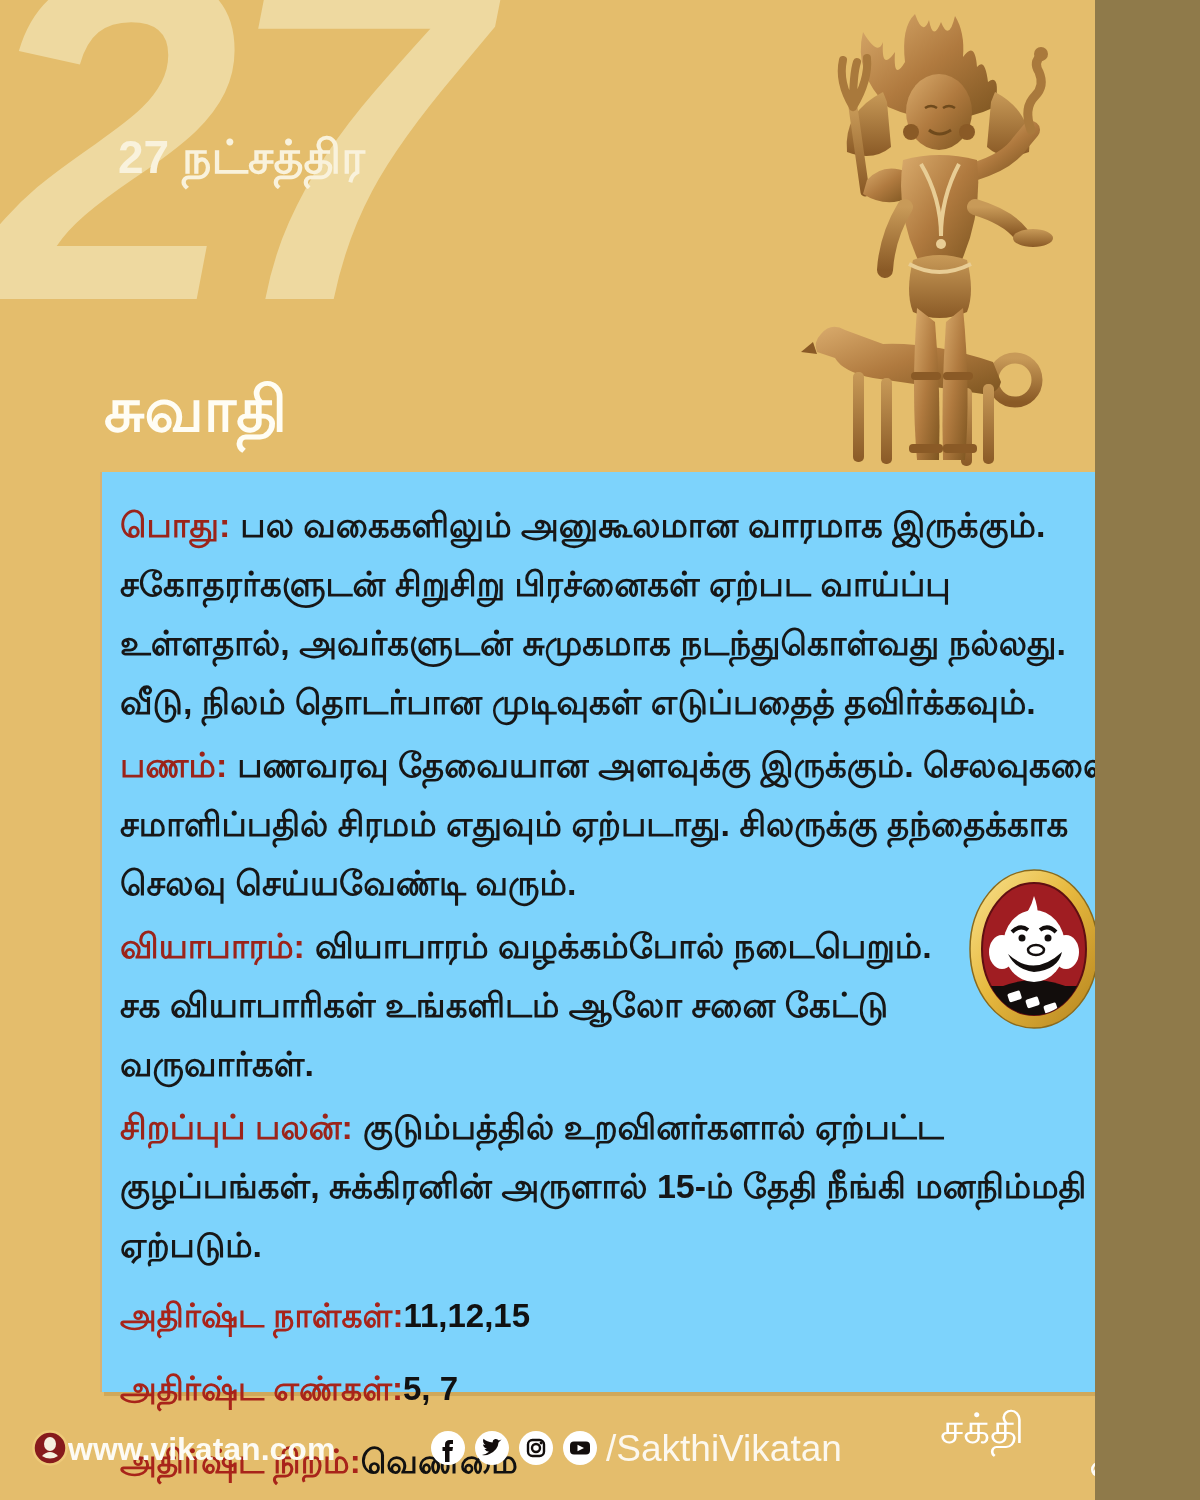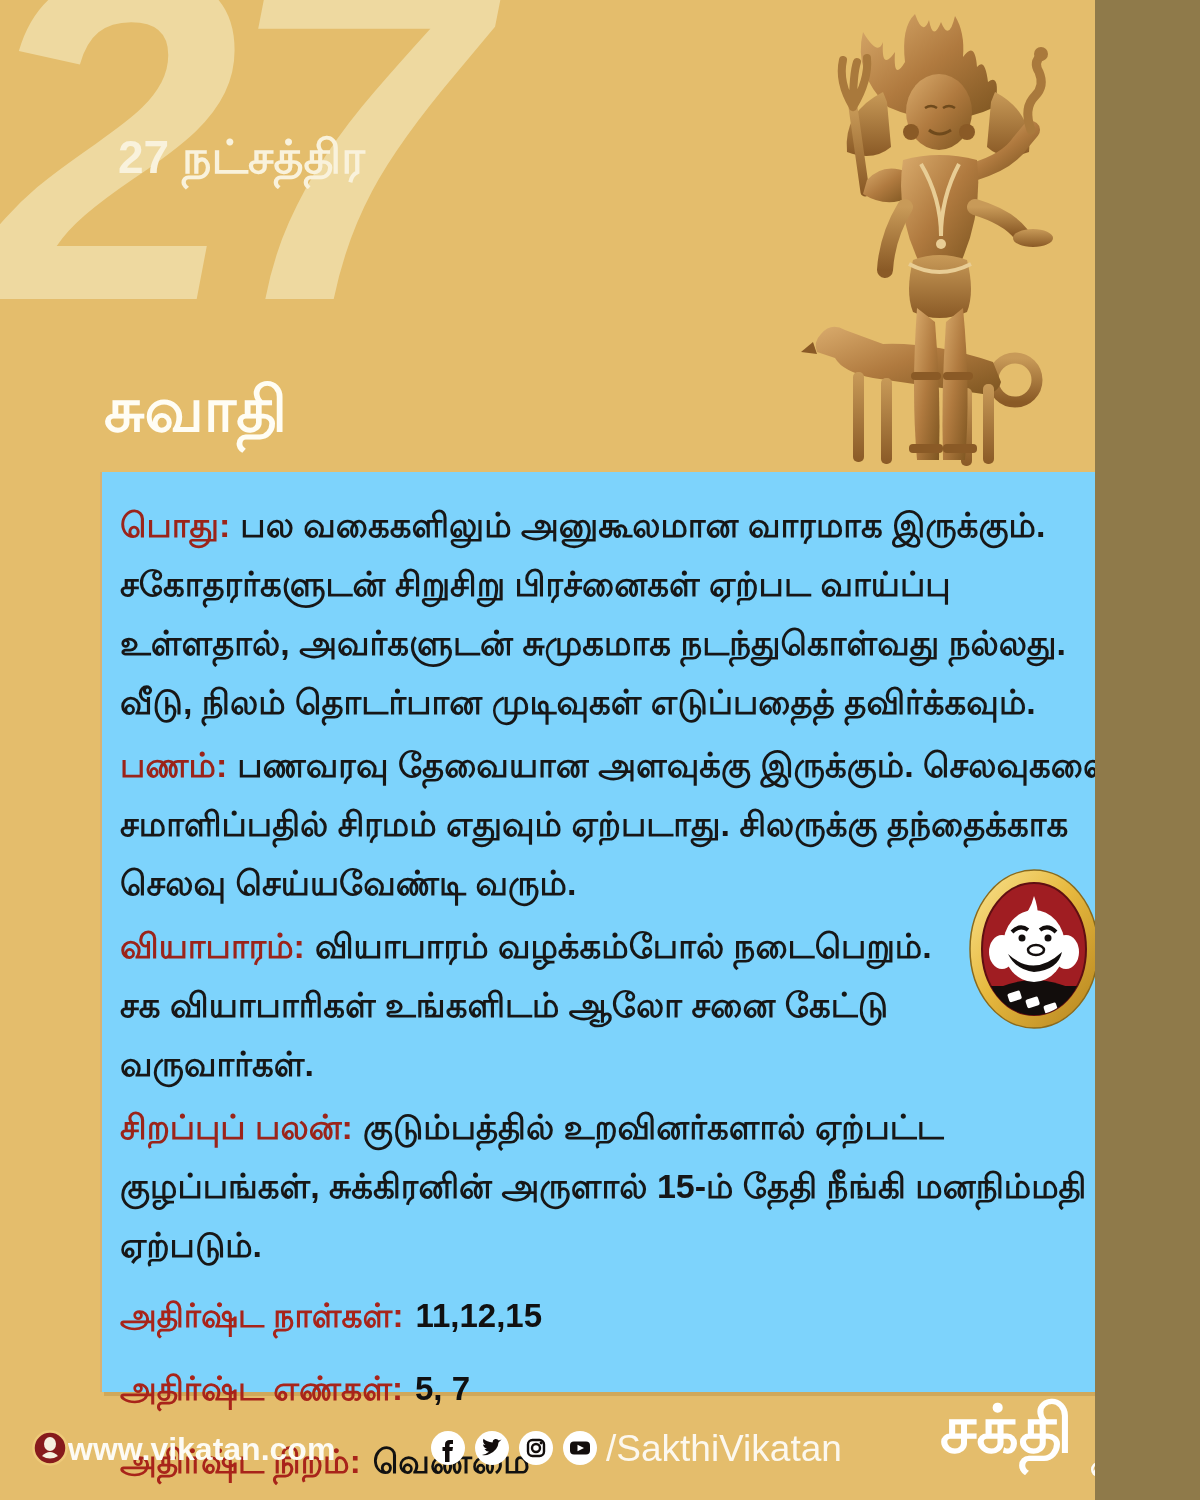--- a/index.html
+++ b/index.html
@@ -43,37 +43,37 @@
   .card{
     position:absolute;left:100px;top:472px;width:1040px;height:920px;
     background:#7dd3fc;box-sizing:border-box;
     border-left:2px solid #d8b273;
     box-shadow:4px 4px 0 rgba(146,107,35,.25);
     padding:24px 26px 0 18px;
   }
   .sec{margin:0 0 4px 0;font-size:34px;line-height:59px;font-weight:700;color:#171717;}
   .sec .lbl{color:#9b241a;margin-right:10px;}
   .lucky{font-size:33px;line-height:73px;font-weight:700;color:#111;white-space:nowrap;}
-  .lucky .lbl{color:#a8241a;margin-right:12px;}
+  .lucky .lbl{color:#a8241a;margin-right:0;}
   .mascot{position:absolute;left:866px;top:396px;width:132px;height:162px;}
   
   .footer-logo{position:absolute;left:32px;top:1430px;width:36px;height:36px;}
   .footer-site{
     position:absolute;left:68px;top:1431px;
     font-size:32px;line-height:36px;font-weight:700;color:#fdfbf4;white-space:nowrap;
   }
   .social-icon{position:absolute;top:1430px;width:36px;height:36px;}
   .si-fb{left:430px;} .si-tw{left:474px;} .si-ig{left:518px;} .si-yt{left:562px;}
   .social-handle{
     position:absolute;left:606px;top:1430px;
     font-size:37px;line-height:38px;font-weight:400;color:#fcf8ef;white-space:nowrap;
   }
   .brand-main{
     position:absolute;left:940px;top:1396px;
-    font-size:66px;line-height:66px;font-weight:700;color:#ffffff;white-space:nowrap;
+    font-size:42px;line-height:66px;font-weight:400;color:#ffffff;white-space:nowrap;
   }
   .brand-sub{
     position:absolute;left:1090px;top:1452px;
     font-size:28px;line-height:30px;font-weight:700;color:#fefcf6;white-space:nowrap;
     text-shadow:0 0 1px #caa258;
   }
 </style>
 </head>
 <body>
 

